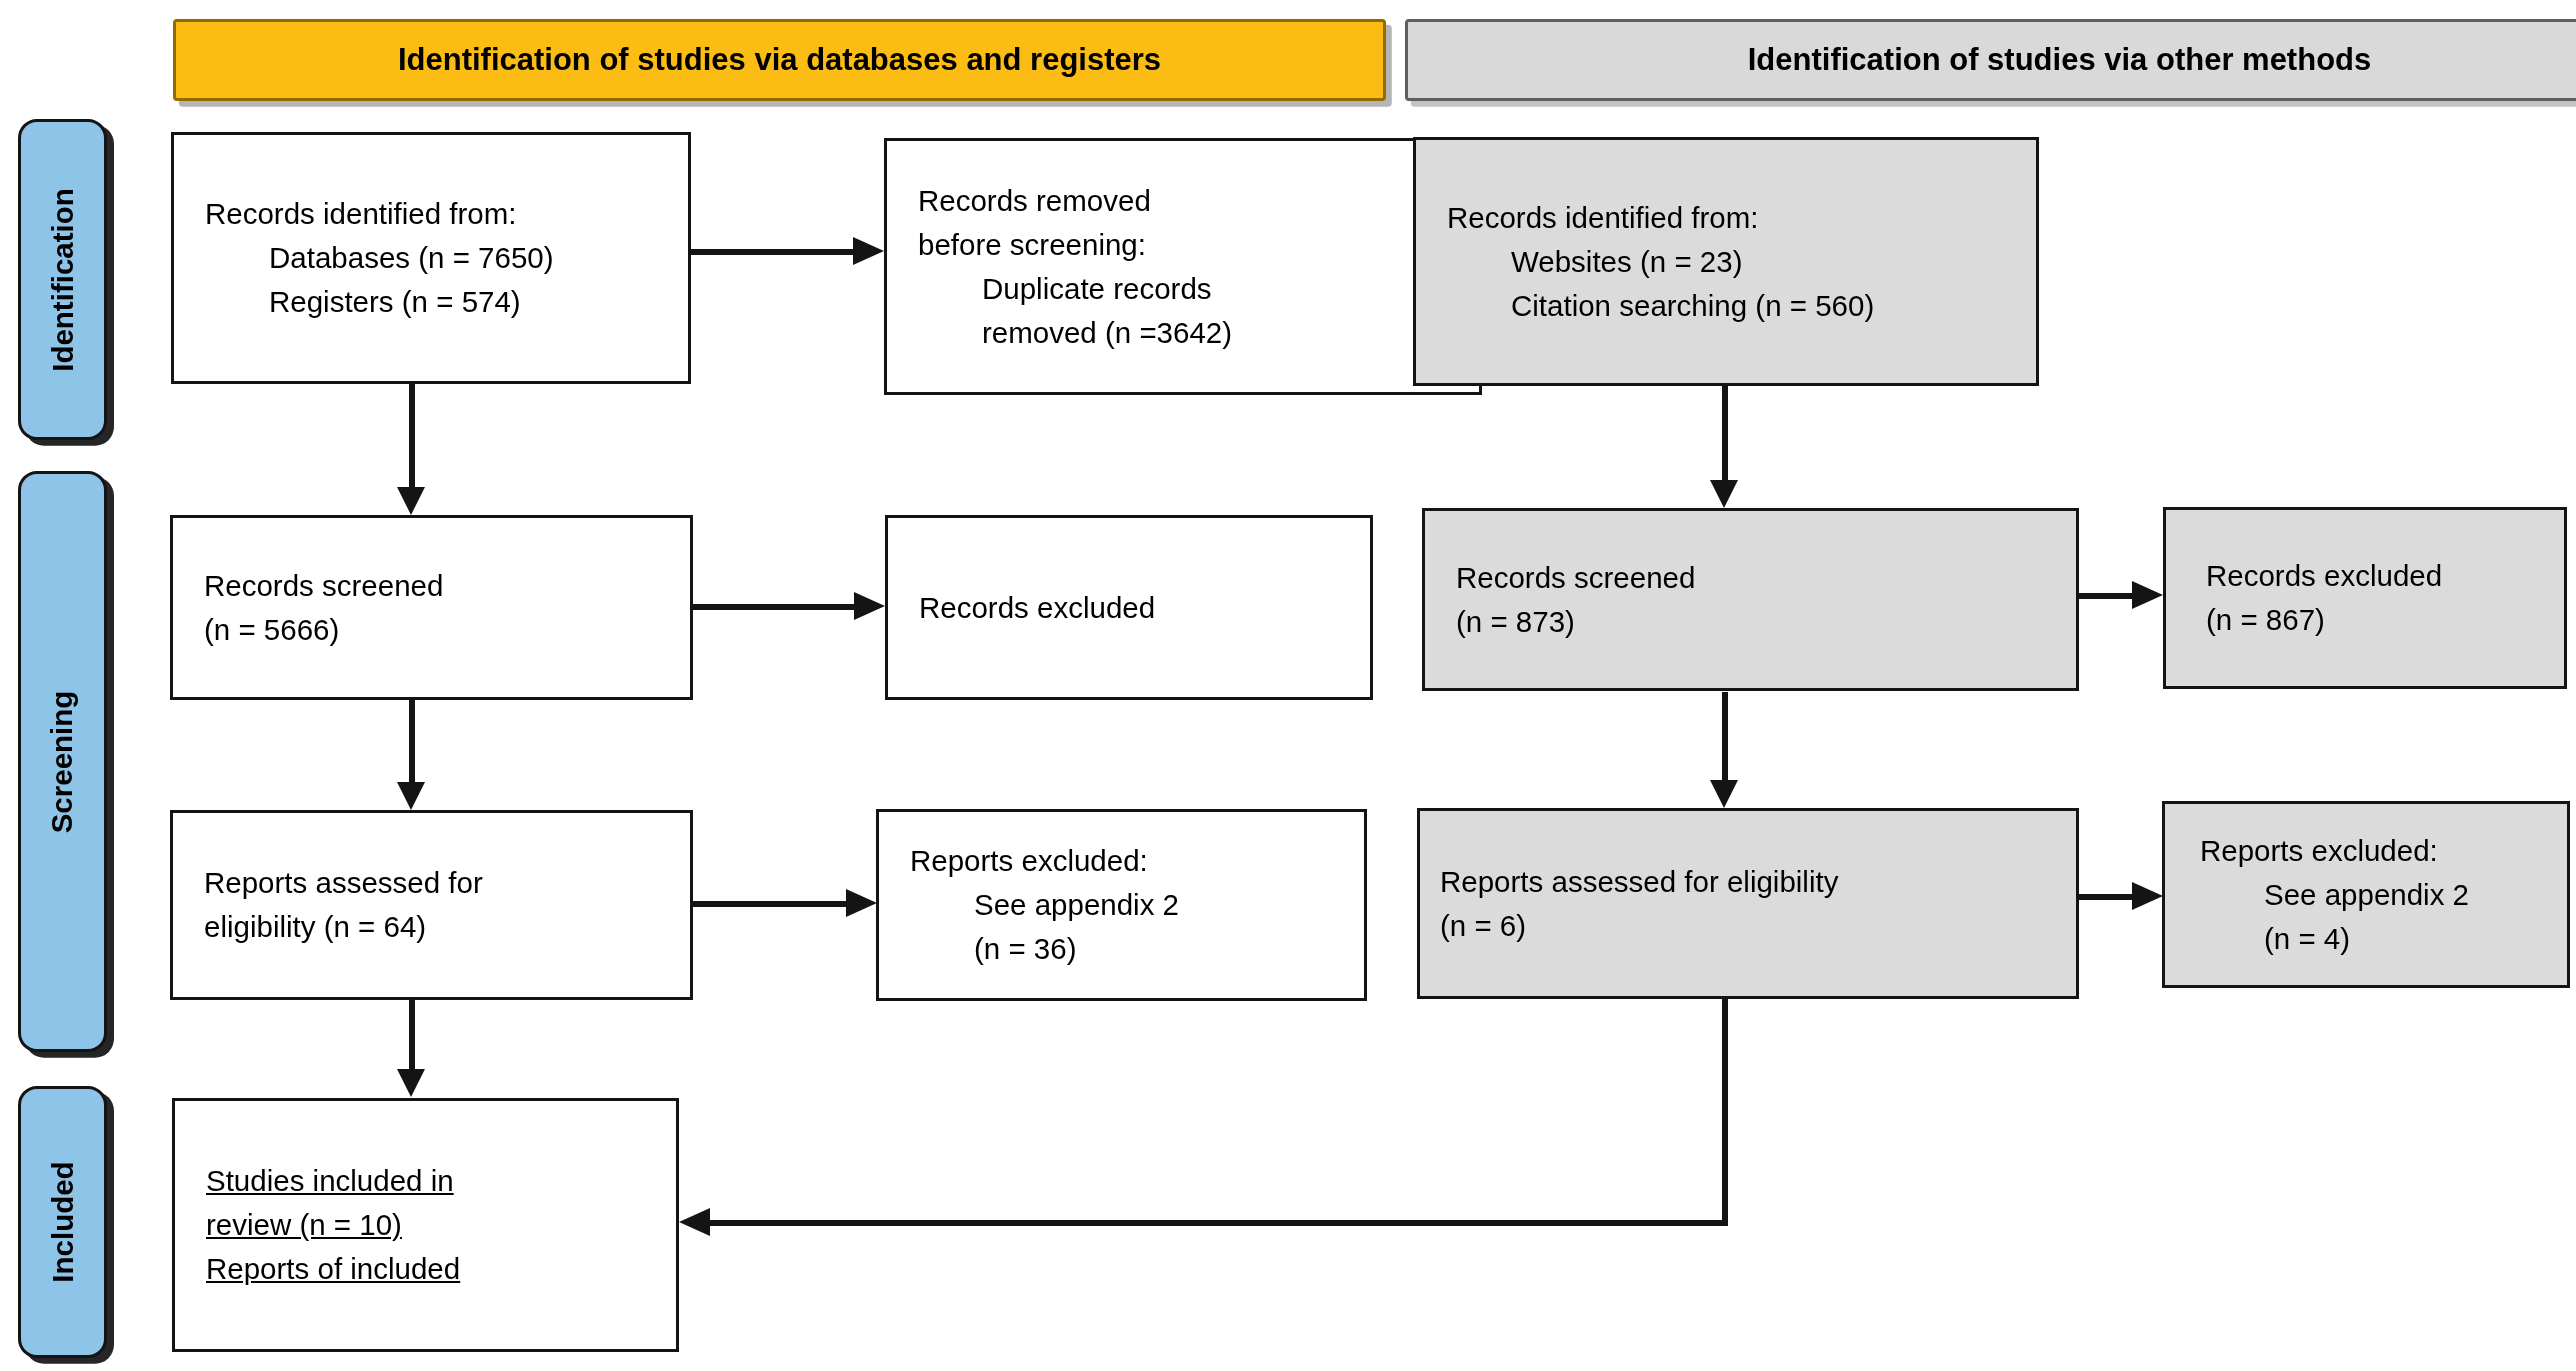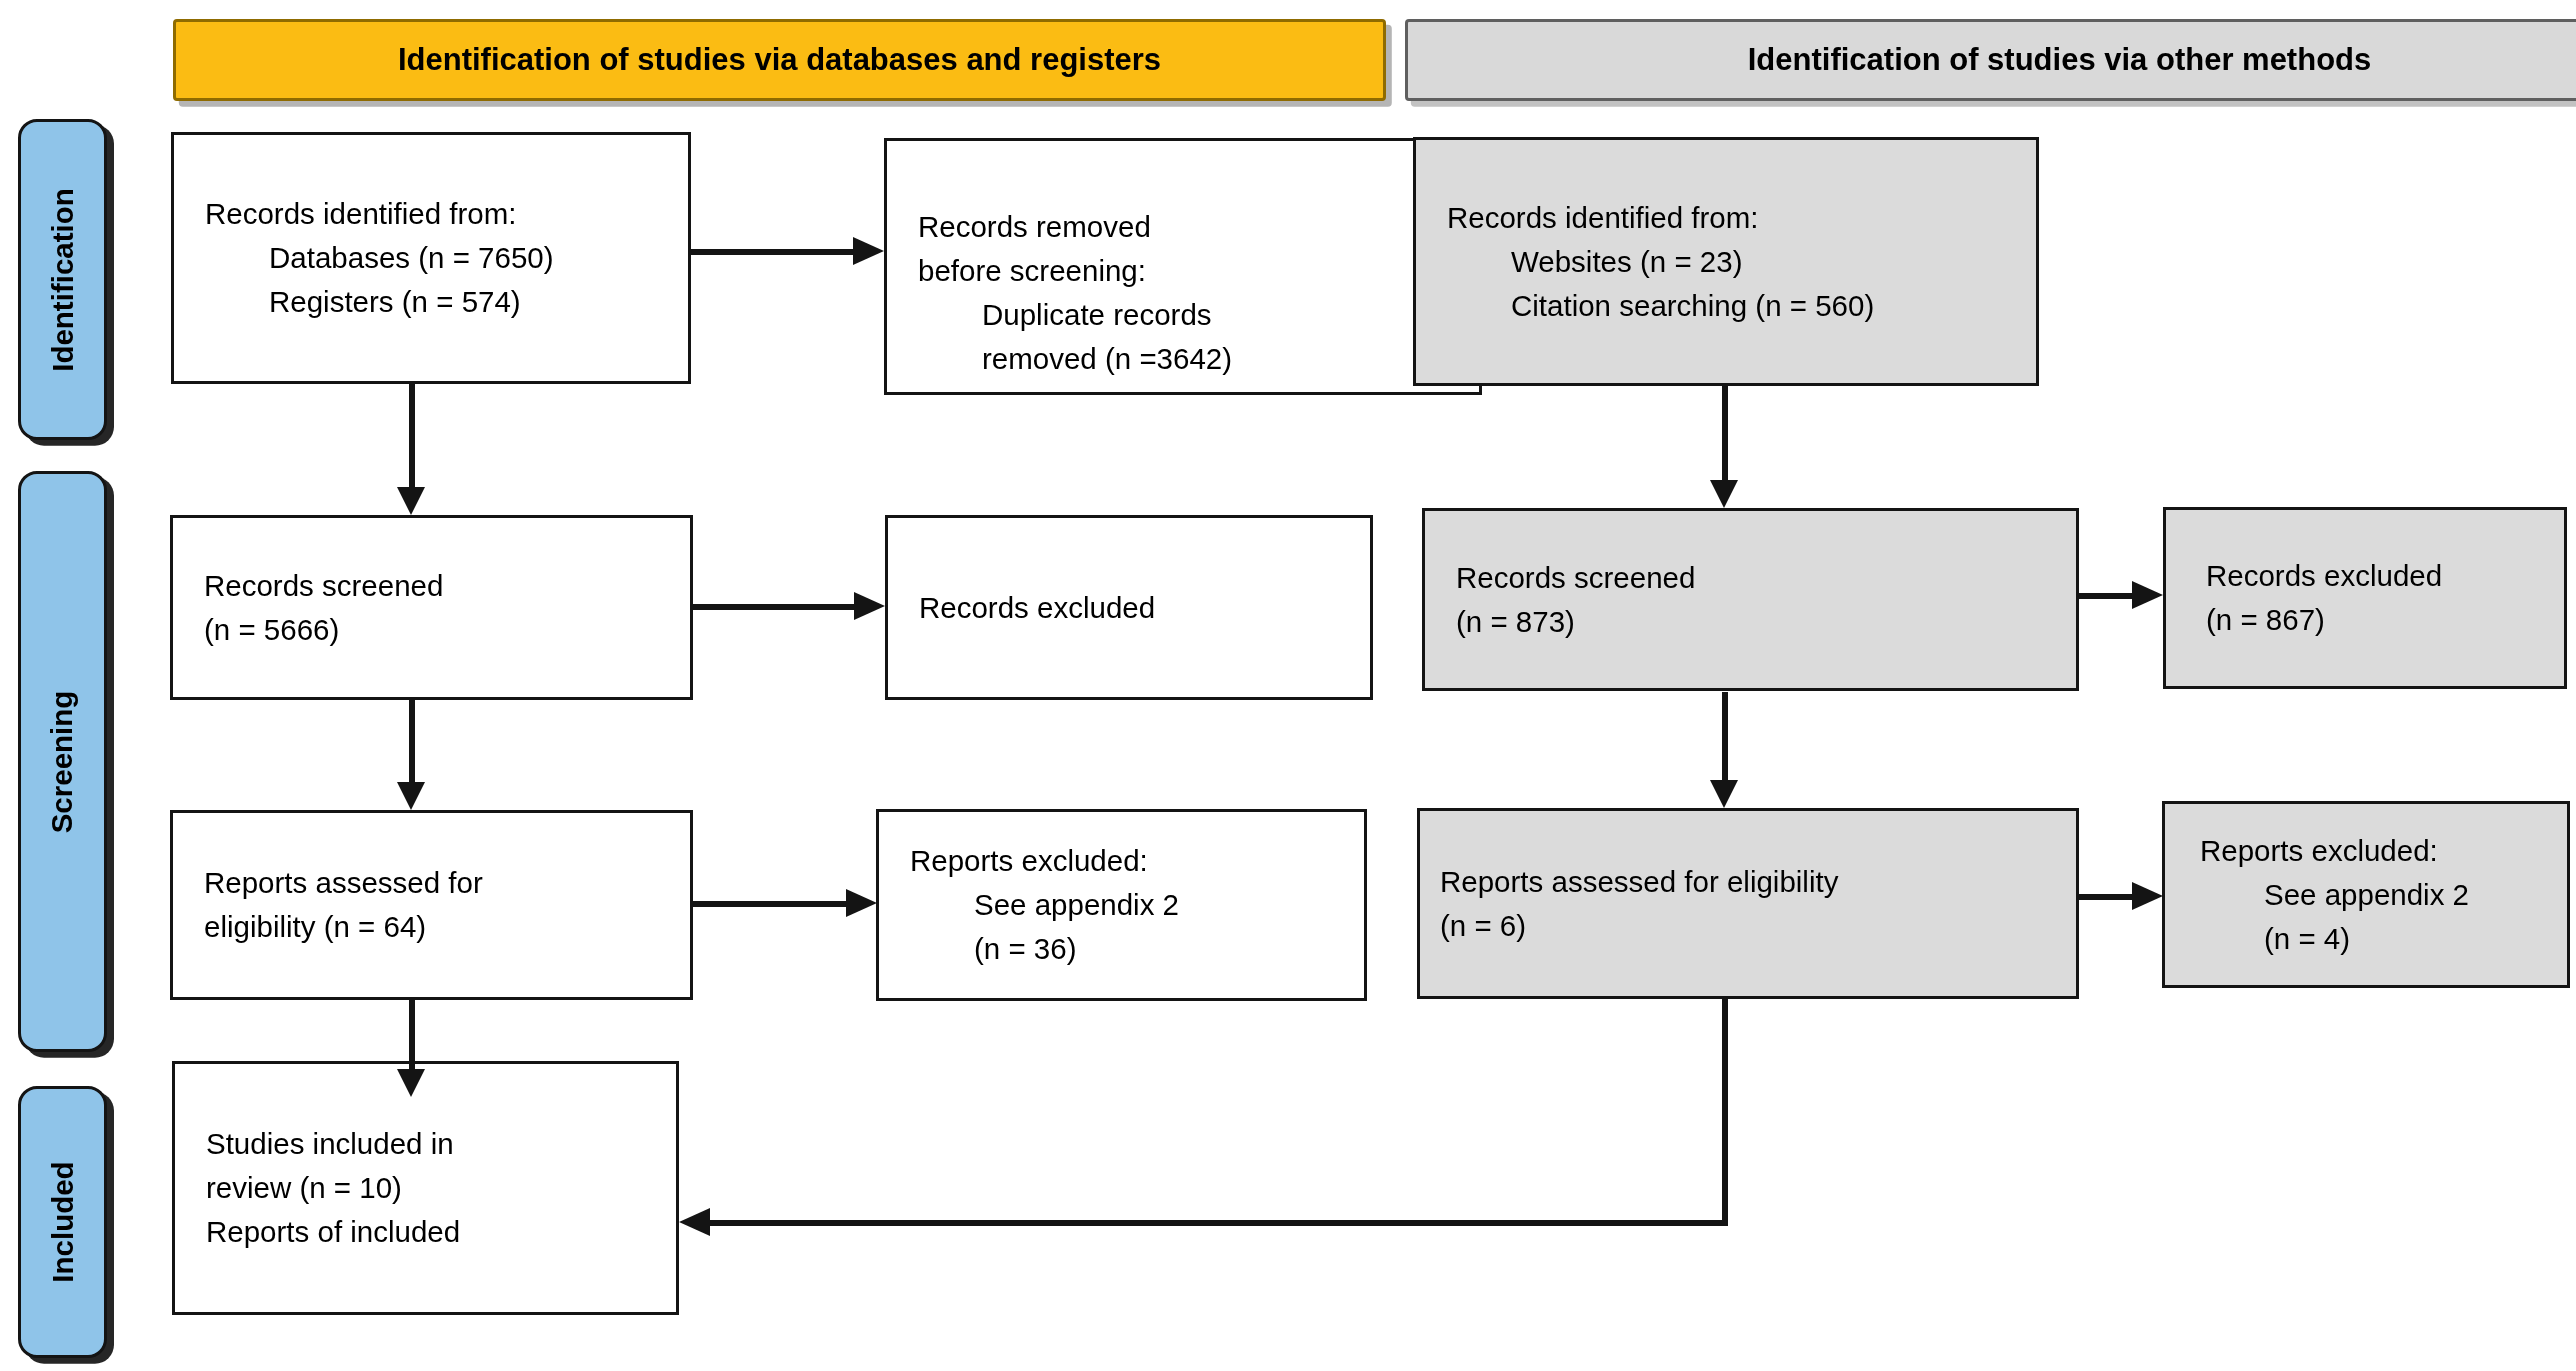--- a/index.html
+++ b/index.html
@@ -41,31 +41,31 @@
     border:3.8px solid #141414;
     background:#fff;
     display:flex; flex-direction:column; justify-content:center;
     padding:11.5px 18px 11.5px 31px;
     font-size:29.5px; line-height:44px;
   }
   .fbox .ind { padding-left:64px; }
 
   
   .a1 { left:171px;  top:132px;  width:520px;  height:252px; }
-  .b1 { left:884px; top:138px;  width:598px;  height:257px;justify-content:flex-end; }
+  .b1 { left:884px; top:138px;  width:598px;  height:257px; }
   .c1 { left:1413px; top:137px;  width:626px;  height:249px; }
   .a2 { left:170px;  top:515px;  width:523px;  height:185px; }
   .b2 { left:885px; top:515px;  width:488px;  height:185px; }
   .c2 { left:1422px; top:508px;  width:657px; height:183px; }
   .d2 { left:2163px; top:507px;  width:404px;  height:182px; padding-left:40px; }
   .a3 { left:170px;  top:810px; width:523px;  height:190px; }
   .b3 { left:876px; top:809px; width:491px;  height:192px; }
   .c3 { left:1417px; top:808px; width:662px; height:191px; }
   .d3 { left:2162px; top:801px; width:408px;  height:187px; padding-left:35px; }
-  .a4 { left:172px;  top:1061px; width:507px;  height:254px; }
+  .a4 { left:172px;  top:1098px; width:507px;  height:254px;text-decoration:underline; }
 
   
   .arrow { position:absolute; }
   .shaft-h { position:absolute; height:5.8px; background:#141414; }
   .shaft-v { position:absolute; width:5.8px;  background:#141414; }
   .head-right { position:absolute; width:0; height:0;
     border-top:14.8px solid transparent; border-bottom:14.8px solid transparent;
     border-left:31px solid #141414; }
   .head-left { position:absolute; width:0; height:0;
     border-top:14.8px solid transparent; border-bottom:14.8px solid transparent;

